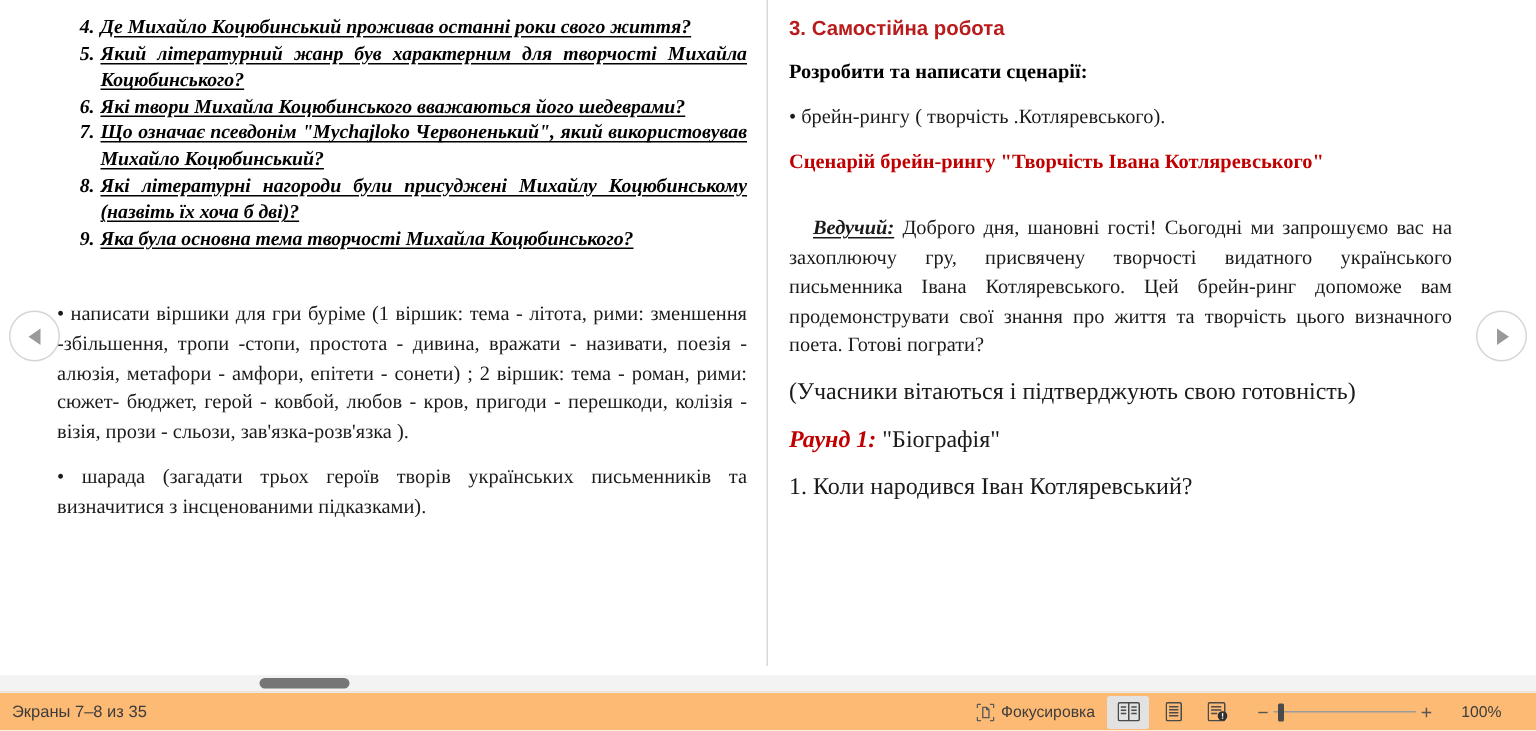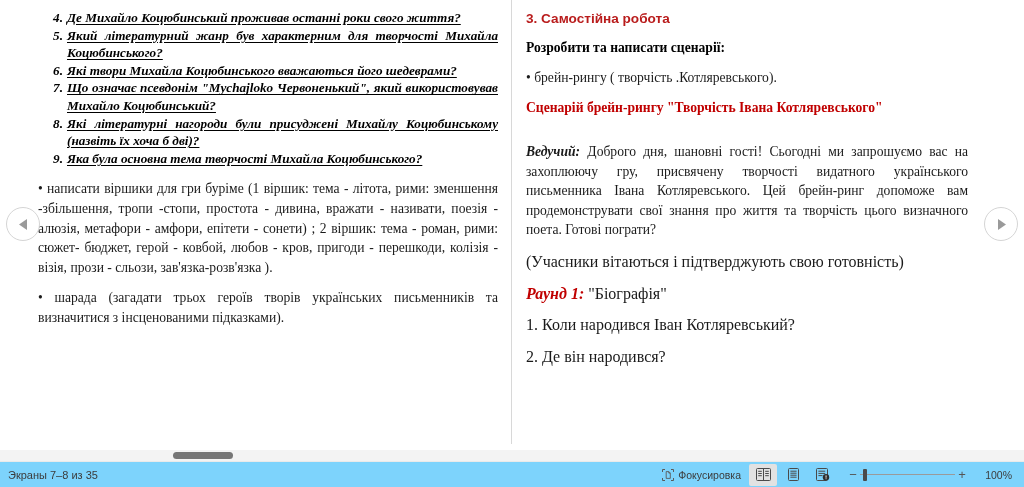--- a/index.html
+++ b/index.html
@@ -88,21 +88,21 @@
 
   .para {
     font-family: "Liberation Serif", serif;
     font-size: 13.6px;
     line-height: 19.6px;
     color: #1a1a1a;
     text-align: justify;
     text-justify: inter-word;
   }
   .para + .para { margin-top: 11px; }
-  .spacer-top { margin-top: 12px; }
+  .spacer-top { margin-top: 32px; }
 
   
   .right-inner {
     position: absolute;
     left: 14px;
     top: 9px;
     width: 442px;
   }
 
   .r-head {
@@ -140,21 +140,23 @@
     line-height: 19.6px;
     color: #1a1a1a;
     text-align: justify;
     text-justify: inter-word;
     margin-top: 12px;
   }
   .r-para.first { margin-top: 25px; }
   .speaker {
     font-weight: bold;
     font-style: italic;
+    text-decoration: underline;
     text-underline-offset: 1.5px;
+    margin-left: 16px;
   }
   .round-label {
     font-weight: bold;
     font-style: italic;
   }
   .r-plain {
     font-family: "Liberation Serif", serif;
     font-size: 16px;
     line-height: 19.6px;
     color: #1a1a1a;
@@ -199,38 +201,38 @@
     cursor: pointer;
   }
 
   
   .toolbar {
     position: absolute;
     left: 0;
     top: 461px;
     width: 1024px;
     height: 26px;
-    background: #7dd3fc;
+    background: #fdba74;
     border-top: 1px solid #eaeaea;
     display: flex;
     align-items: center;
   }
   .status-text {
     margin-left: 8px;
     font-family: "Liberation Sans", sans-serif;
     font-size: 11px;
     color: #3c3c3c;
     white-space: nowrap;
   }
   .tb-right {
     margin-left: auto;
     display: flex;
     align-items: center;
     height: 26px;
-    padding-right: 12px;
+    padding-right: 23px;
   }
   .focus-btn {
     display: flex;
     align-items: center;
     gap: 4px;
     padding: 3px 7px;
     cursor: pointer;
     border-radius: 2px;
   }
   .focus-btn .lbl {
@@ -355,21 +357,20 @@
         </div>
 
         <div class="r-plain">(Учасники вітаються і підтверджують свою готовність)</div>
 
 
         <div class="r-plain">
           <span class="round-label" style="color: rgb(192, 0, 0);">Раунд 1:</span><span> "Біографія"</span>
         </div>
 
         <div class="r-plain">1. Коли народився Іван Котляревський?</div>
-        <div class="r-plain">2. Де він народився?</div>
 
       </div>
     </div>
 
     <div class="nav-btn nav-prev">
       <svg width="11" height="13" viewBox="0 0 11 13">
         <polygon points="9,1 9,12 1,6.5" fill="#9a9a9a"></polygon>
       </svg>
     </div>
     <div class="nav-btn nav-next">

